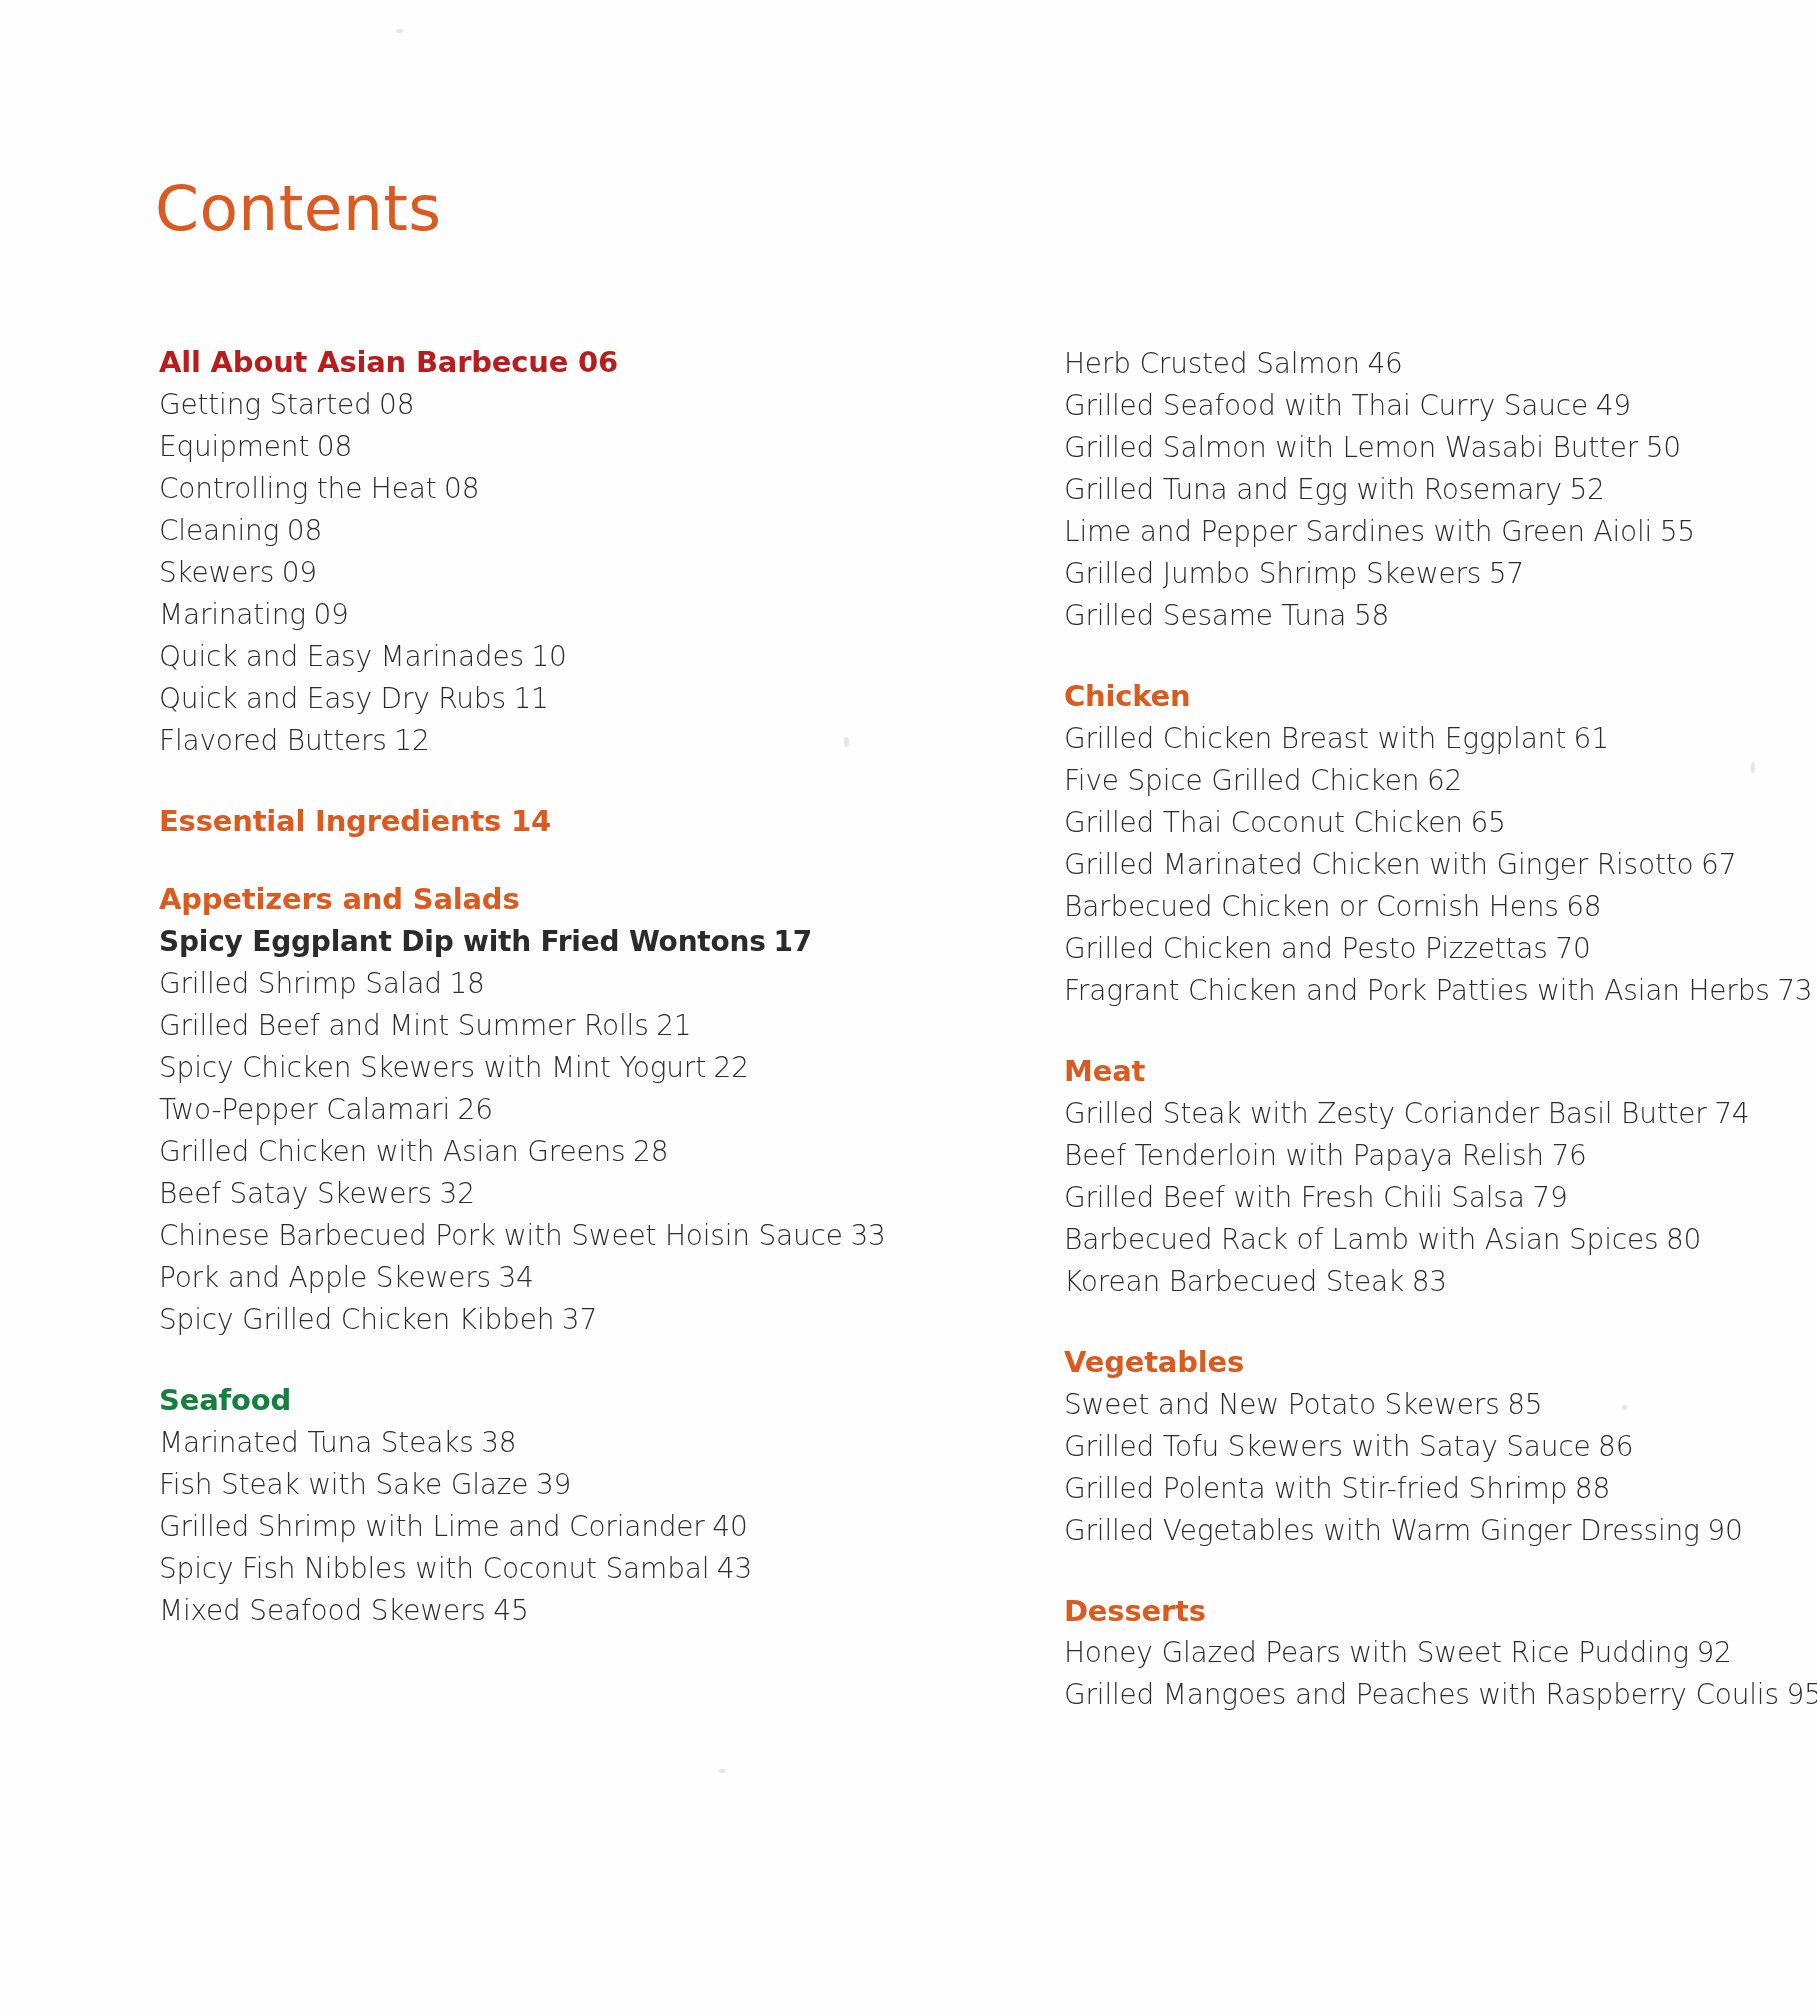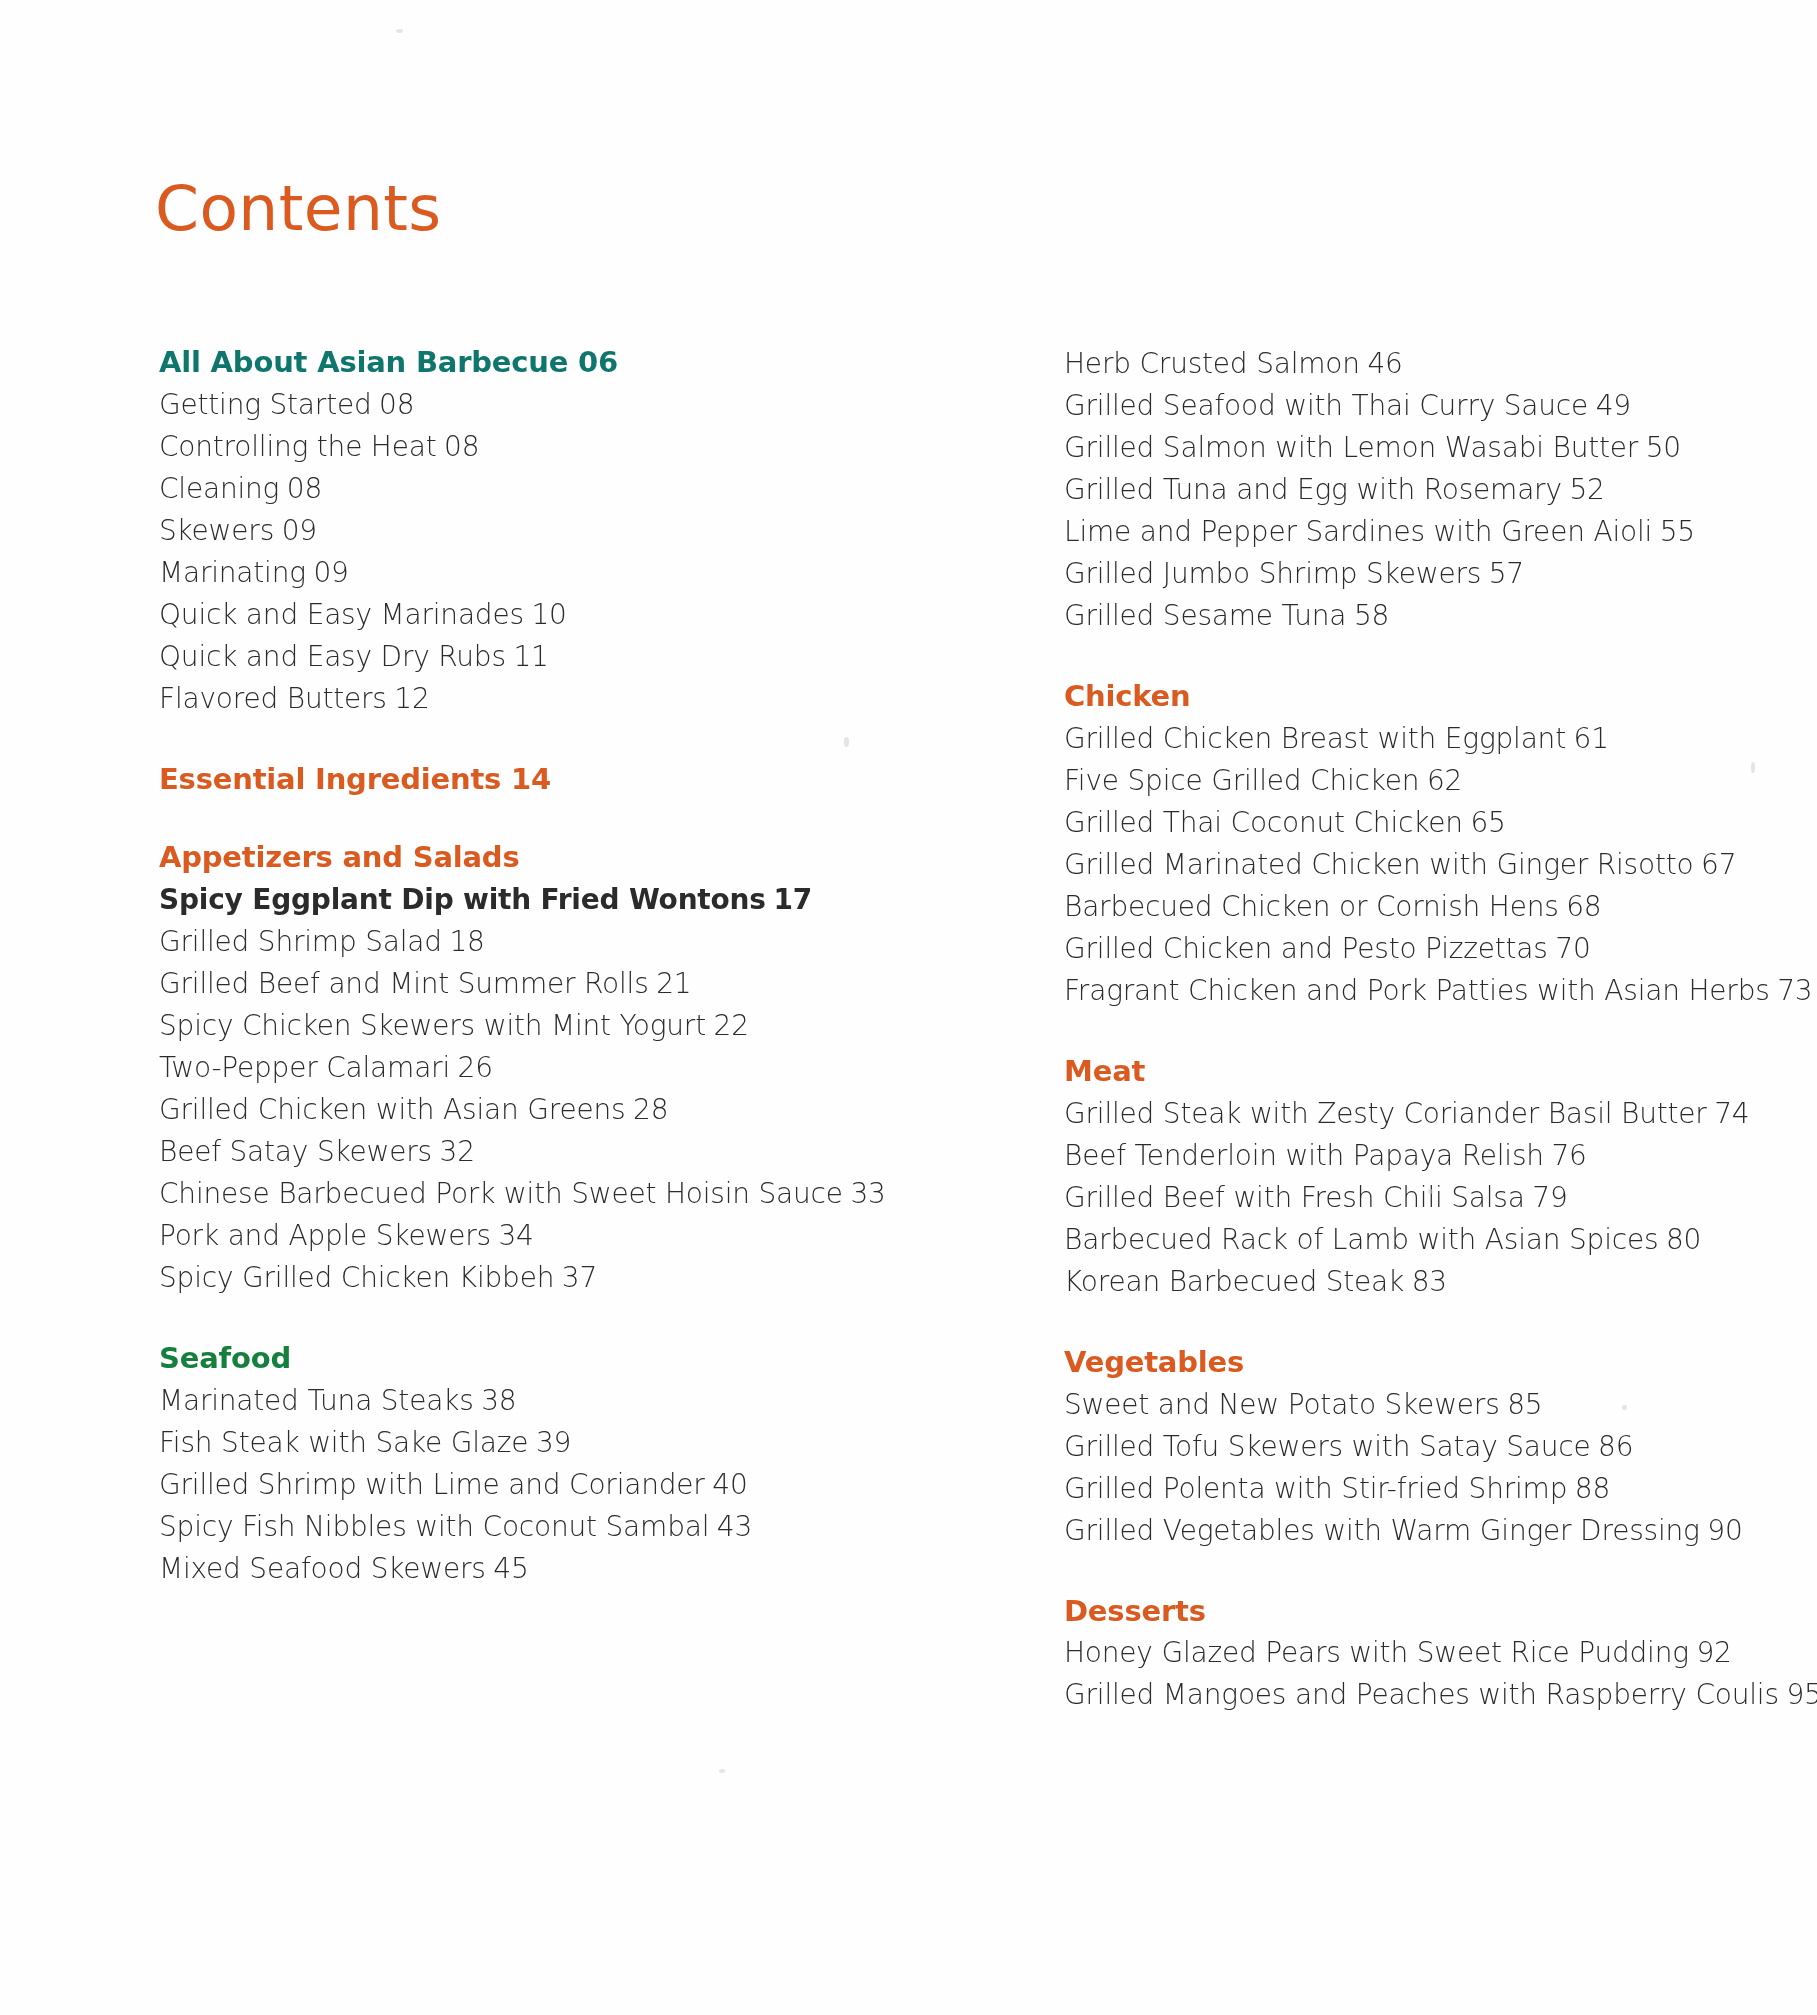--- a/index.html
+++ b/index.html
@@ -98,22 +98,23 @@
 </head>
 <body style="background: rgb(255, 255, 255);">
 
 <div class="page"></div>
 
 <h1 class="page-title" style="color: rgb(218, 90, 32); text-align: right;">Contents</h1>
 
 <div class="columns">
   <div class="col col-left" id="left-col">
       <div class="section">
-        <div class="section-head" style="color: #0f766e;">All About Asian Barbecue  06</div>
+        <div class="section-head" style="color: #b91c1c;">All About Asian Barbecue  06</div>
         <div class="entry" style="color: rgb(43, 43, 43);"><span class="ttl">Getting Started</span><span class="pg">08</span></div>
+        <div class="entry" style="color: rgb(43, 43, 43);"><span class="ttl">Equipment</span><span class="pg">08</span></div>
         <div class="entry" style="color: rgb(43, 43, 43);"><span class="ttl">Controlling the Heat</span><span class="pg">08</span></div>
         <div class="entry" style="color: rgb(43, 43, 43);"><span class="ttl">Cleaning</span><span class="pg">08</span></div>
         <div class="entry" style="color: rgb(43, 43, 43);"><span class="ttl">Skewers</span><span class="pg">09</span></div>
         <div class="entry" style="color: rgb(43, 43, 43);"><span class="ttl">Marinating</span><span class="pg">09</span></div>
         <div class="entry" style="color: rgb(43, 43, 43);"><span class="ttl">Quick and Easy Marinades</span><span class="pg">10</span></div>
         <div class="entry" style="color: rgb(43, 43, 43);"><span class="ttl">Quick and Easy Dry Rubs</span><span class="pg">11</span></div>
         <div class="entry" style="color: rgb(43, 43, 43);"><span class="ttl">Flavored Butters</span><span class="pg">12</span></div>
       </div>
       <div class="section">
         <div class="section-head no-items" style="color: rgb(218, 90, 32);">Essential Ingredients  14</div>

